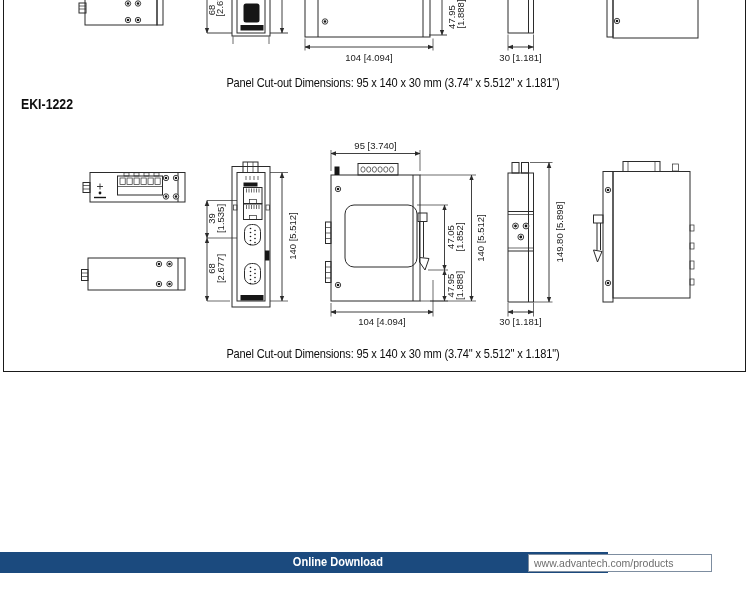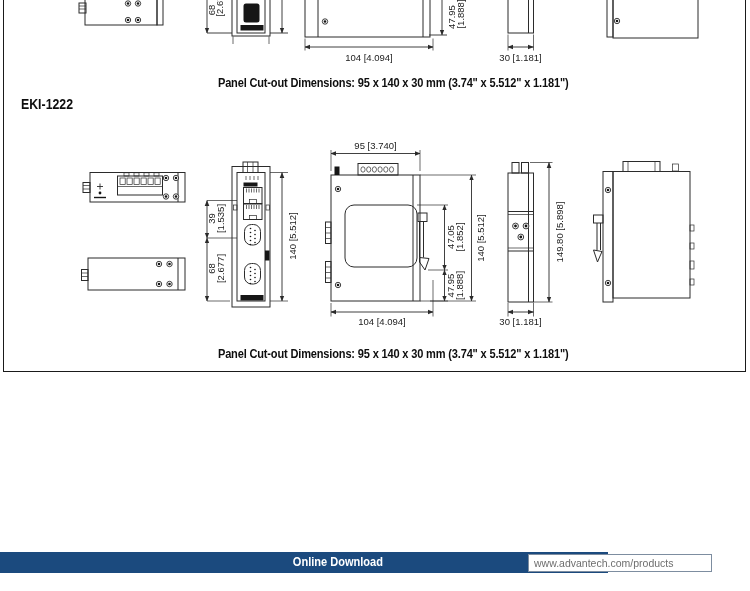--- a/index.html
+++ b/index.html
@@ -14,21 +14,21 @@
     border:1.6px solid #1a1a1a;background:transparent;
   }
   svg{display:block;}
   svg text{font-family:"Liberation Sans",sans-serif;font-size:9.5px;fill:#1c1c1c;}
   .ln{stroke:#2b2b2b;stroke-width:1;fill:none;}
   .lnt{stroke:#2b2b2b;stroke-width:0.7;fill:none;}
   .dim{stroke:#2b2b2b;stroke-width:0.9;fill:none;}
   .dk{fill:#161616;stroke:none;}
   .ring{stroke:#2b2b2b;stroke-width:0.9;fill:#ffffff;}
   .note{
-    left:0;right:0;text-align:center;font-weight:bold;font-size:13px;
+    left:0;right:0;text-align:center;font-weight:normal;font-size:13px;
     color:#0e0e0e;letter-spacing:-0.2px;white-space:nowrap;padding-left:36px;
   }
   .note>span{display:inline-block;transform:scaleX(0.85);}
   #model-heading{
     left:21px;top:96px;font-weight:bold;font-size:14px;color:#0e0e0e;
     transform:scaleX(0.88);transform-origin:left center;white-space:nowrap;
   }
   #footer-bar{left:0;top:552px;width:608px;height:21px;background:#1b4a7e;}
   #footer-label{
     position:absolute;right:225px;top:0;height:21px;line-height:21px;

